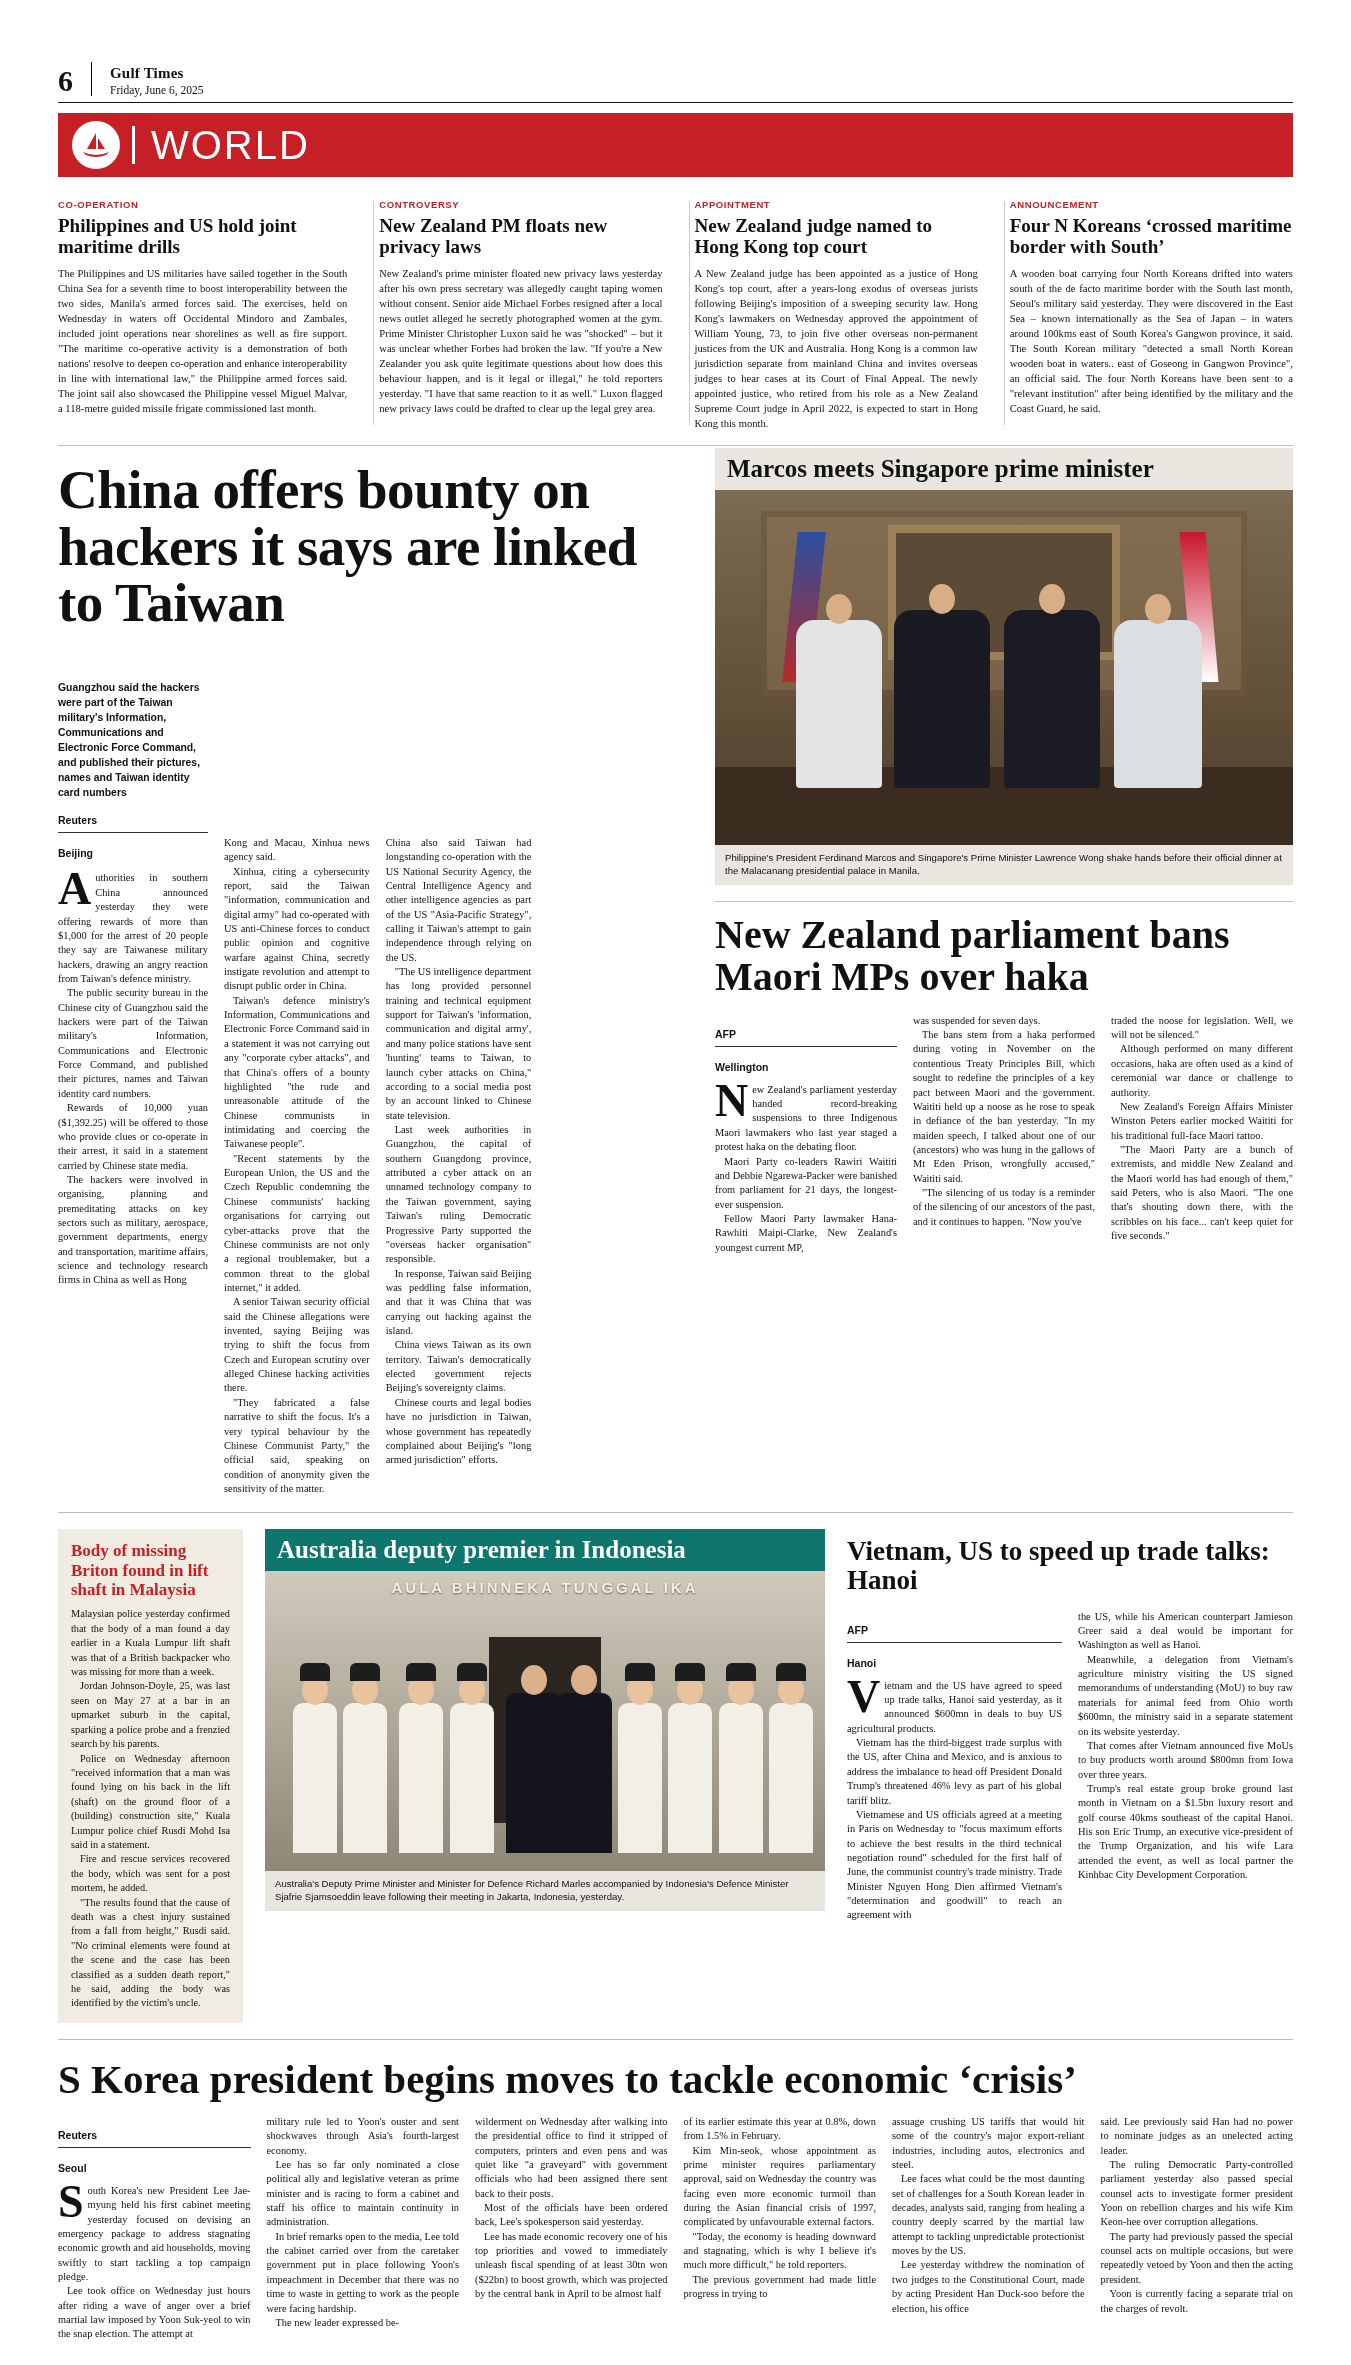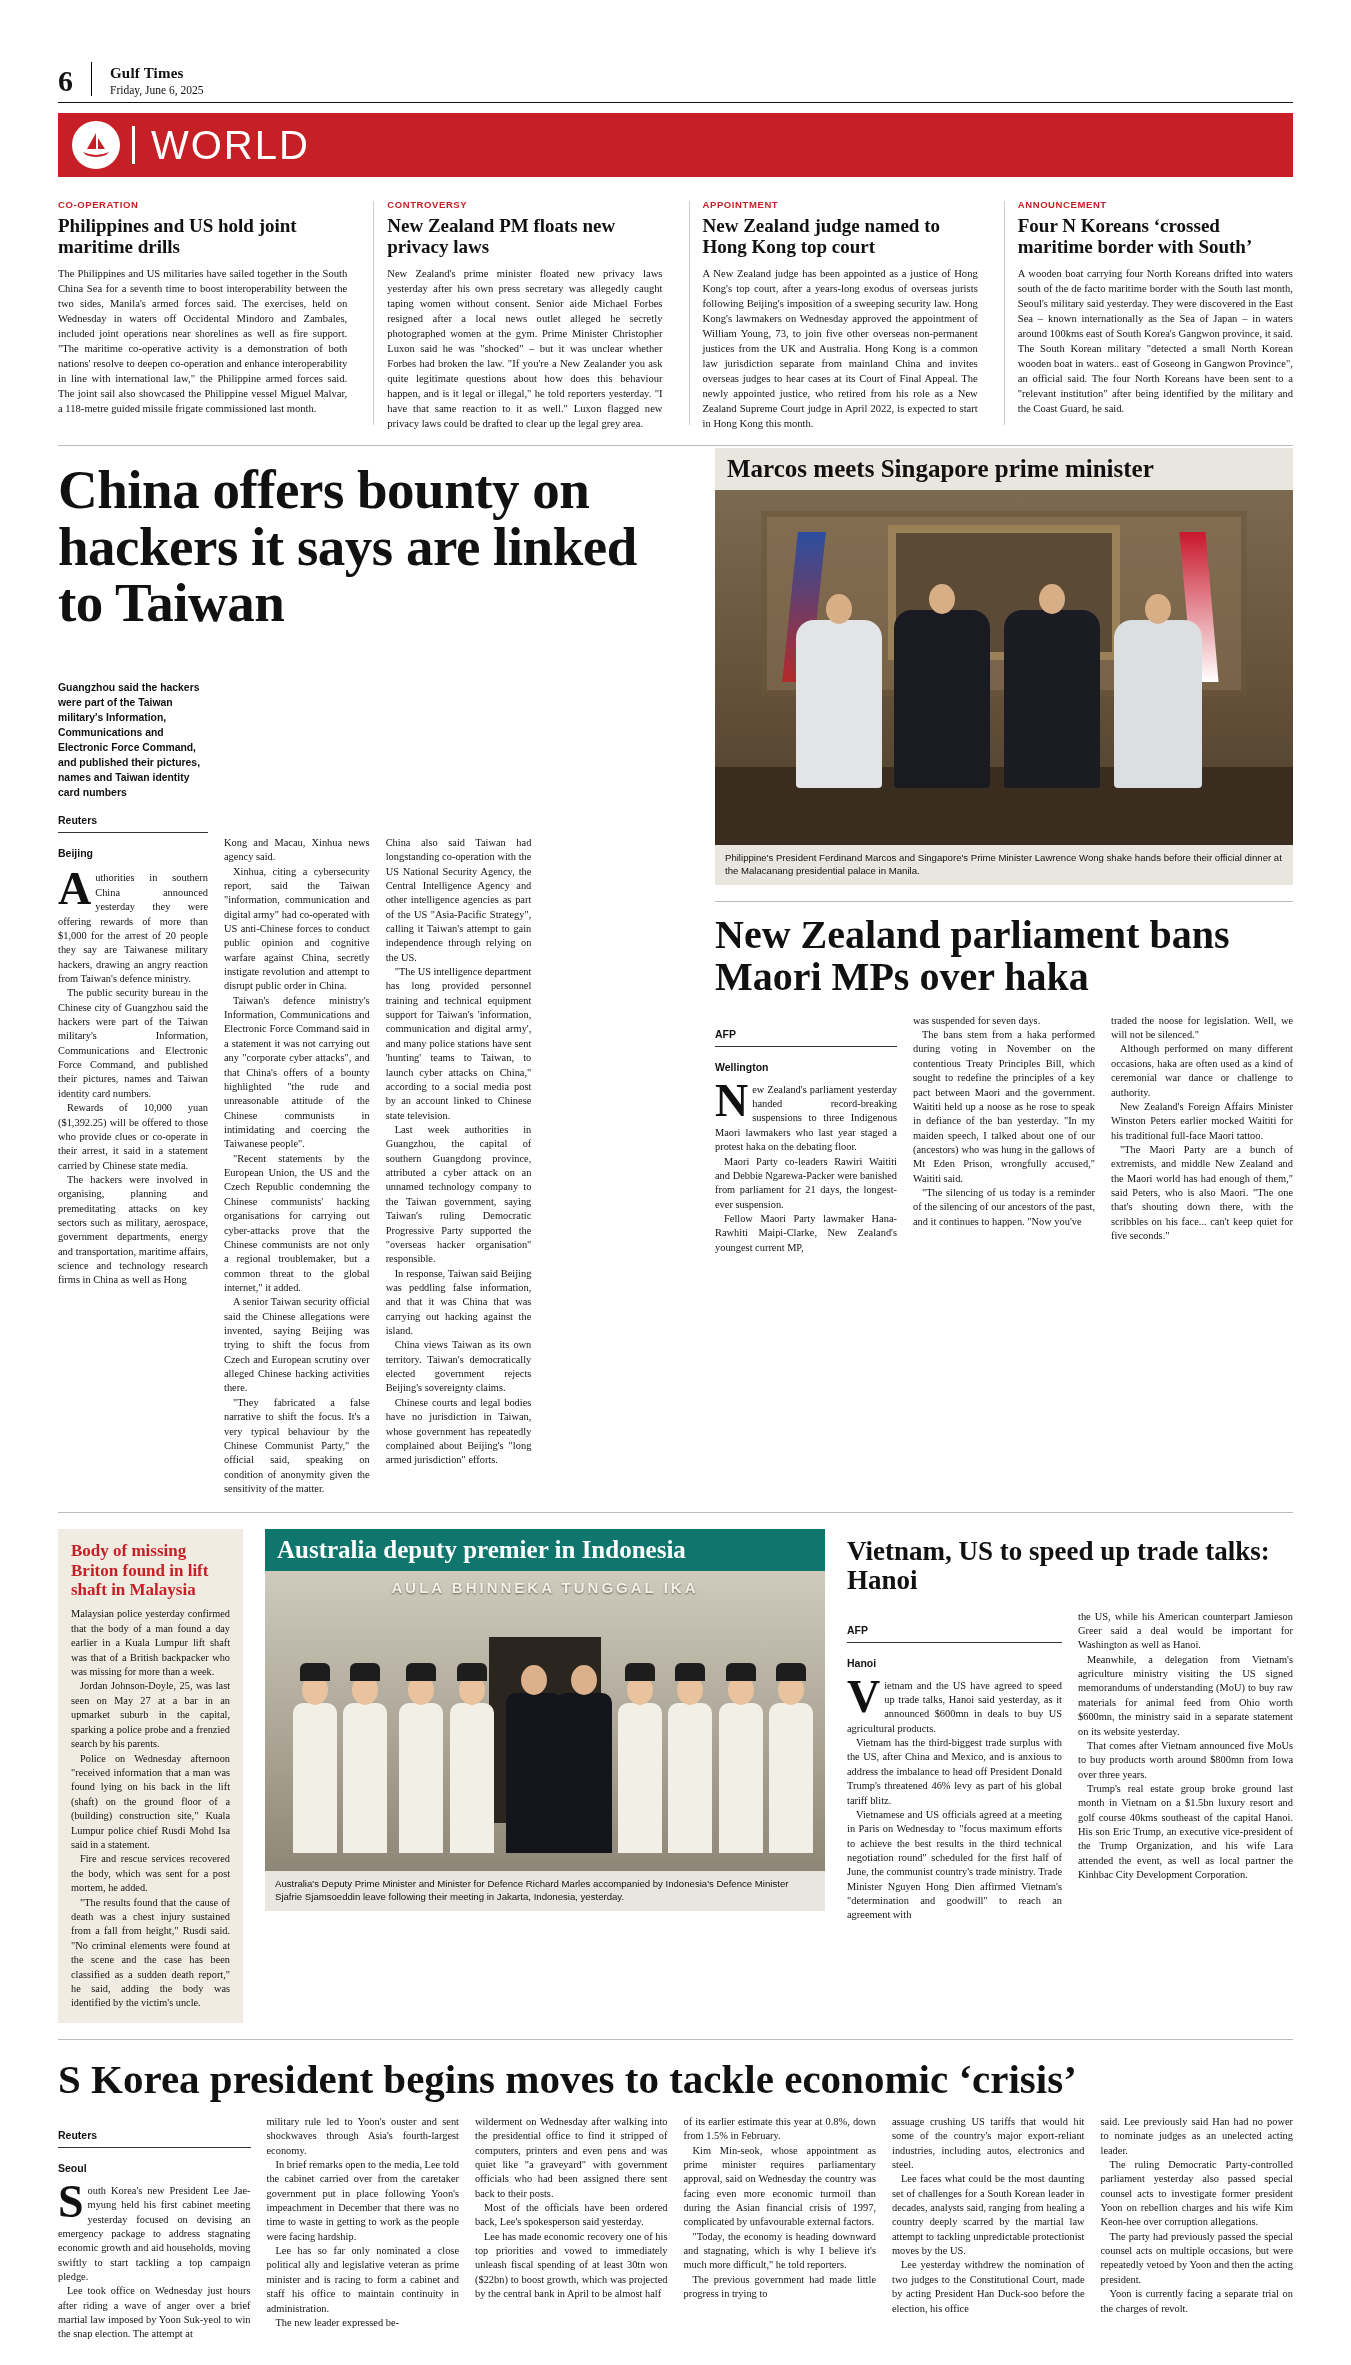--- a/index.html
+++ b/index.html
@@ -26,21 +26,21 @@
   .banner-logo {
     width:48px; height:48px; border-radius:50%; background:#fff;
     display:flex; align-items:center; justify-content:center; margin-right:12px;
   }
   .banner-sep { width:3px; height:38px; background:#fff; margin-right:16px; }
   .banner-word { color:#fff; font-size:40px; letter-spacing:2px; font-family:"Liberation Sans", sans-serif; font-weight:300; }
 
   
   .briefs { display:grid; grid-template-columns:repeat(4, 1fr); gap:0 26px; margin-top:22px; }
   .brief { position:relative; }
-  .brief + .brief { padding-left:14px; }
+  .brief + .brief { padding-left:6px; }
   .brief + .brief:before { content:""; position:absolute; left:0; top:2px; bottom:6px; width:1px; background:#ccc; }
   .kicker { color:#c62026; font-size:9.5px; font-weight:bold; letter-spacing:.6px; font-family:"Liberation Sans", sans-serif; text-transform:uppercase; }
   .brief h2 { font-size:19px; line-height:1.12; margin:5px 0 8px; font-weight:bold; }
   .brief p { font-size:10.6px; line-height:1.42; text-align:justify; margin:0; }
   .briefs-rule { border-top:1px solid #bbb; margin-top:14px; }
 
   
   .zone-a { display:grid; grid-template-columns:635px 1fr; gap:0 22px; margin-top:2px; }
 
   .headline-main { font-size:55px; line-height:1.03; font-weight:bold; letter-spacing:-0.5px; margin:14px 0 0; }
@@ -310,22 +310,22 @@
     <div class="cols-6">
       <div>
         <div class="byline">Reuters</div>
         <div class="byline-rule" style="width:100%;"></div>
         <div class="byline loc">Seoul</div>
         <p class="body first dropcap" style="margin-top:10px;">South Korea's new President Lee Jae-myung held his first cabinet meeting yesterday focused on devising an emergency package to address stagnating economic growth and aid households, moving swiftly to start tackling a top campaign pledge.</p>
         <p class="body">Lee took office on Wednesday just hours after riding a wave of anger over a brief martial law imposed by Yoon Suk-yeol to win the snap election. The attempt at</p>
       </div>
       <div>
         <p class="body first">military rule led to Yoon's ouster and sent shockwaves through Asia's fourth-largest economy.</p>
+        <p class="body">Lee has so far only nominated a close political ally and legislative veteran as prime minister and is racing to form a cabinet and staff his office to maintain continuity in administration.</p>
         <p class="body">In brief remarks open to the media, Lee told the cabinet carried over from the caretaker government put in place following Yoon's impeachment in December that there was no time to waste in getting to work as the people were facing hardship.</p>
-        <p class="body">Lee has so far only nominated a close political ally and legislative veteran as prime minister and is racing to form a cabinet and staff his office to maintain continuity in administration.</p>
         <p class="body">The new leader expressed be-</p>
       </div>
       <div>
         <p class="body first">wilderment on Wednesday after walking into the presidential office to find it stripped of computers, printers and even pens and was quiet like "a graveyard" with government officials who had been assigned there sent back to their posts.</p>
         <p class="body">Most of the officials have been ordered back, Lee's spokesperson said yesterday.</p>
         <p class="body">Lee has made economic recovery one of his top priorities and vowed to immediately unleash fiscal spending of at least 30tn won ($22bn) to boost growth, which was projected by the central bank in April to be almost half</p>
       </div>
       <div>
         <p class="body first">of its earlier estimate this year at 0.8%, down from 1.5% in February.</p>
         <p class="body">Kim Min-seok, whose appointment as prime minister requires parliamentary approval, said on Wednesday the country was facing even more economic turmoil than during the Asian financial crisis of 1997, complicated by unfavourable external factors.</p>

